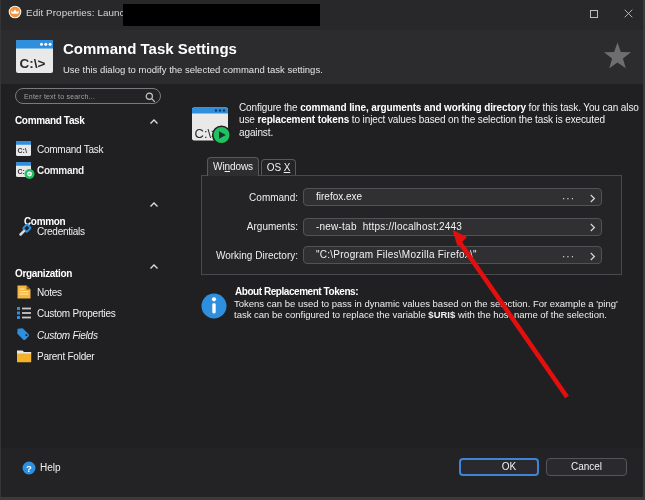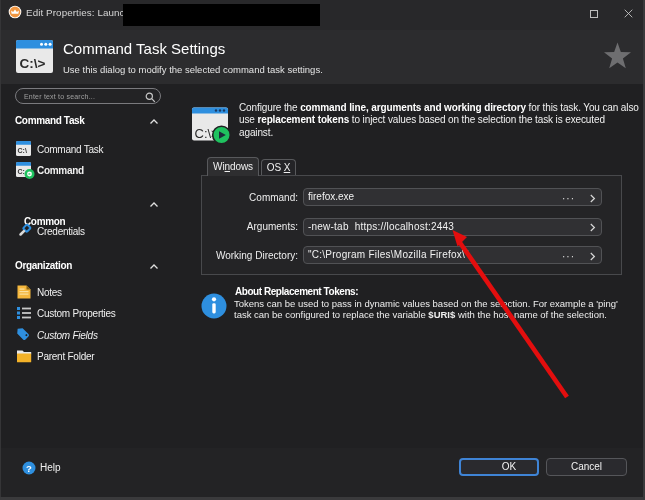--- a/index.html
+++ b/index.html
@@ -8,42 +8,42 @@
 
 #titlebar { position:absolute; left:0; top:0; width:645px; height:30px; background:#28282a; }
 #tbicon { position:absolute; left:8px; top:5px; }
 #tbtext { position:absolute; left:26px; top:7px; font-size:9.8px; color:#d6d6d6; letter-spacing:0.1px; }
 #redact { position:absolute; left:123px; top:4px; width:197px; height:22px; background:#000; }
 #btnmax { position:absolute; left:590px; top:9.5px; width:8px; height:8px; border:1px solid #bebebe; }
 #btnclose { position:absolute; left:623.5px; top:9px; width:9px; height:9px; }
 
 #header { position:absolute; left:0; top:30px; width:645px; height:54px; background:#2c2c2e; }
 #hicon { position:absolute; left:16px; top:10px; }
-#htitle { position:absolute; left:63px; top:10px; font-size:15px; font-weight:normal; color:#ffffff; letter-spacing:0;text-align:center; }
+#htitle { position:absolute; left:63px; top:10px; font-size:15px; font-weight:bold; color:#ffffff; letter-spacing:0;text-align:center; }
 #hsub { position:absolute; left:63px; top:33.5px; font-size:9.5px; color:#e4e4e4; }
 #hstar { position:absolute; left:603.5px; top:12px; }
 
 #search { position:absolute; left:15px; top:88px; width:146px; height:16px; border:1px solid #7a7a7e; border-radius:8px; background:#232325; }
 #search .ph { position:absolute; left:8px; top:4px; font-size:7px; color:#a0a0a0; letter-spacing:0.2px; }
 #search svg { position:absolute; right:4px; top:2.5px; }
 .sechead { position:absolute; left:15px; font-size:10px; font-weight:bold; color:#ffffff; letter-spacing:-0.35px; }
 .chev { position:absolute; left:149px; width:10px; height:10px; }
 .sitem { position:absolute; left:16px; height:16px; }
 .sitem .lbl { position:absolute; left:21px; top:3px; font-size:10px; color:#f0f0f0; white-space:nowrap; letter-spacing:-0.25px; }
 
 #cicon { position:absolute; left:191px; top:107px; }
 #para { position:absolute; left:239px; top:101.5px; width:420px; font-size:10px; letter-spacing:-0.12px; line-height:12.5px; color:#f0f0f0; }
 #para b { color:#fff; }
 
 .tab { position:absolute; font-size:10px; color:#f0f0f0; text-align:center; border:1px solid #58595c; border-bottom:none; border-radius:4px 4px 0 0; letter-spacing:-0.1px; }
 #tabwin { left:207px; top:157px; width:52px; height:19px; line-height:18px; background:#2e2e30; z-index:3; }
 #tabosx { left:261px; top:159px; width:35px; height:17px; line-height:16px; background:#242427; z-index:1; }
 #panel { position:absolute; left:201px; top:175px; width:421px; height:100px; border:1px solid #48494c; background:#242426; z-index:2; }
 .flabel { position:absolute; z-index:4; font-size:10px; color:#eeeeee; text-align:right; width:110px; white-space:nowrap; }
-.finput { position:absolute; z-index:4; left:303px; width:299px; height:18px; background:#303033; border:1px solid #515255; border-radius:4px; font-size:10px; color:#f2f2f2; line-height:16px; padding-left:4px; white-space:nowrap; }
+.finput { position:absolute; z-index:4; left:303px; width:299px; height:18px; background:#303033; border:1px solid #515255; border-radius:4px; font-size:10px; color:#f2f2f2; line-height:16px; padding-left:12px; white-space:nowrap; }
 .dots { position:absolute; top:2px; left:258px; width:16px; letter-spacing:1px; font-size:10px; color:#e0e0e0; }
 .chevr { position:absolute; left:285px; top:4.5px; }
 
 #abicon { position:absolute; z-index:4; left:201px; top:293px; }
 #abtitle { position:absolute; left:235px; top:286px; font-size:10px; font-weight:bold; color:#ffffff; letter-spacing:-0.45px; }
 #abtext { position:absolute; left:234px; top:297.5px; width:420px; font-size:9.5px; line-height:11.6px; color:#eeeeee; }
 
 #footer { position:absolute; left:0; top:448px; width:645px; height:49px; background:#232325; }
 #helpicon { position:absolute; left:22px; top:461px; }
 #helptext { position:absolute; left:40px; top:462px; font-size:10px; color:#f0f0f0; }
@@ -127,21 +127,21 @@
   <div class="sitem" style="top:222.5px;text-decoration:underline;">
     <svg width="16" height="16" viewBox="0 0 16 16">
         <g transform="rotate(45 8 8)">
           <rect x="5.4" y="1.2" width="5.2" height="5.6" rx="1" fill="none" stroke="#2e8fdf" stroke-width="2"></rect>
           <rect x="6.7" y="6.8" width="2.6" height="7.4" rx="1.3" fill="#d8d8d8"></rect>
         </g>
       </svg>
     <span class="lbl">Credentials</span>
   </div>
 
-  <div class="sechead" style="top:260px;">Organization</div>
+  <div class="sechead" style="top:268px;">Organization</div>
   <svg class="chev" style="top:261.5px;" viewBox="0 0 10 10">
       <path d="M1.5 6.5 L5 3 L8.5 6.5" fill="none" stroke="#e0e0e0" stroke-width="1.3"></path>
     </svg>
 
   <div class="sitem" style="top:284px;">
     <svg width="16" height="16" viewBox="0 0 16 16">
         <path d="M1.5 1.5 h9 l4 4 v9 h-13 z" fill="#f5b73d"></path>
         <path d="M10.5 1.5 l4 4 h-4 z" fill="#8a6414"></path>
         <rect x="3.5" y="4.5" width="5" height="1.2" fill="#fbe1a0"></rect>
         <rect x="3.5" y="7" width="9" height="1.2" fill="#fbe1a0"></rect>

